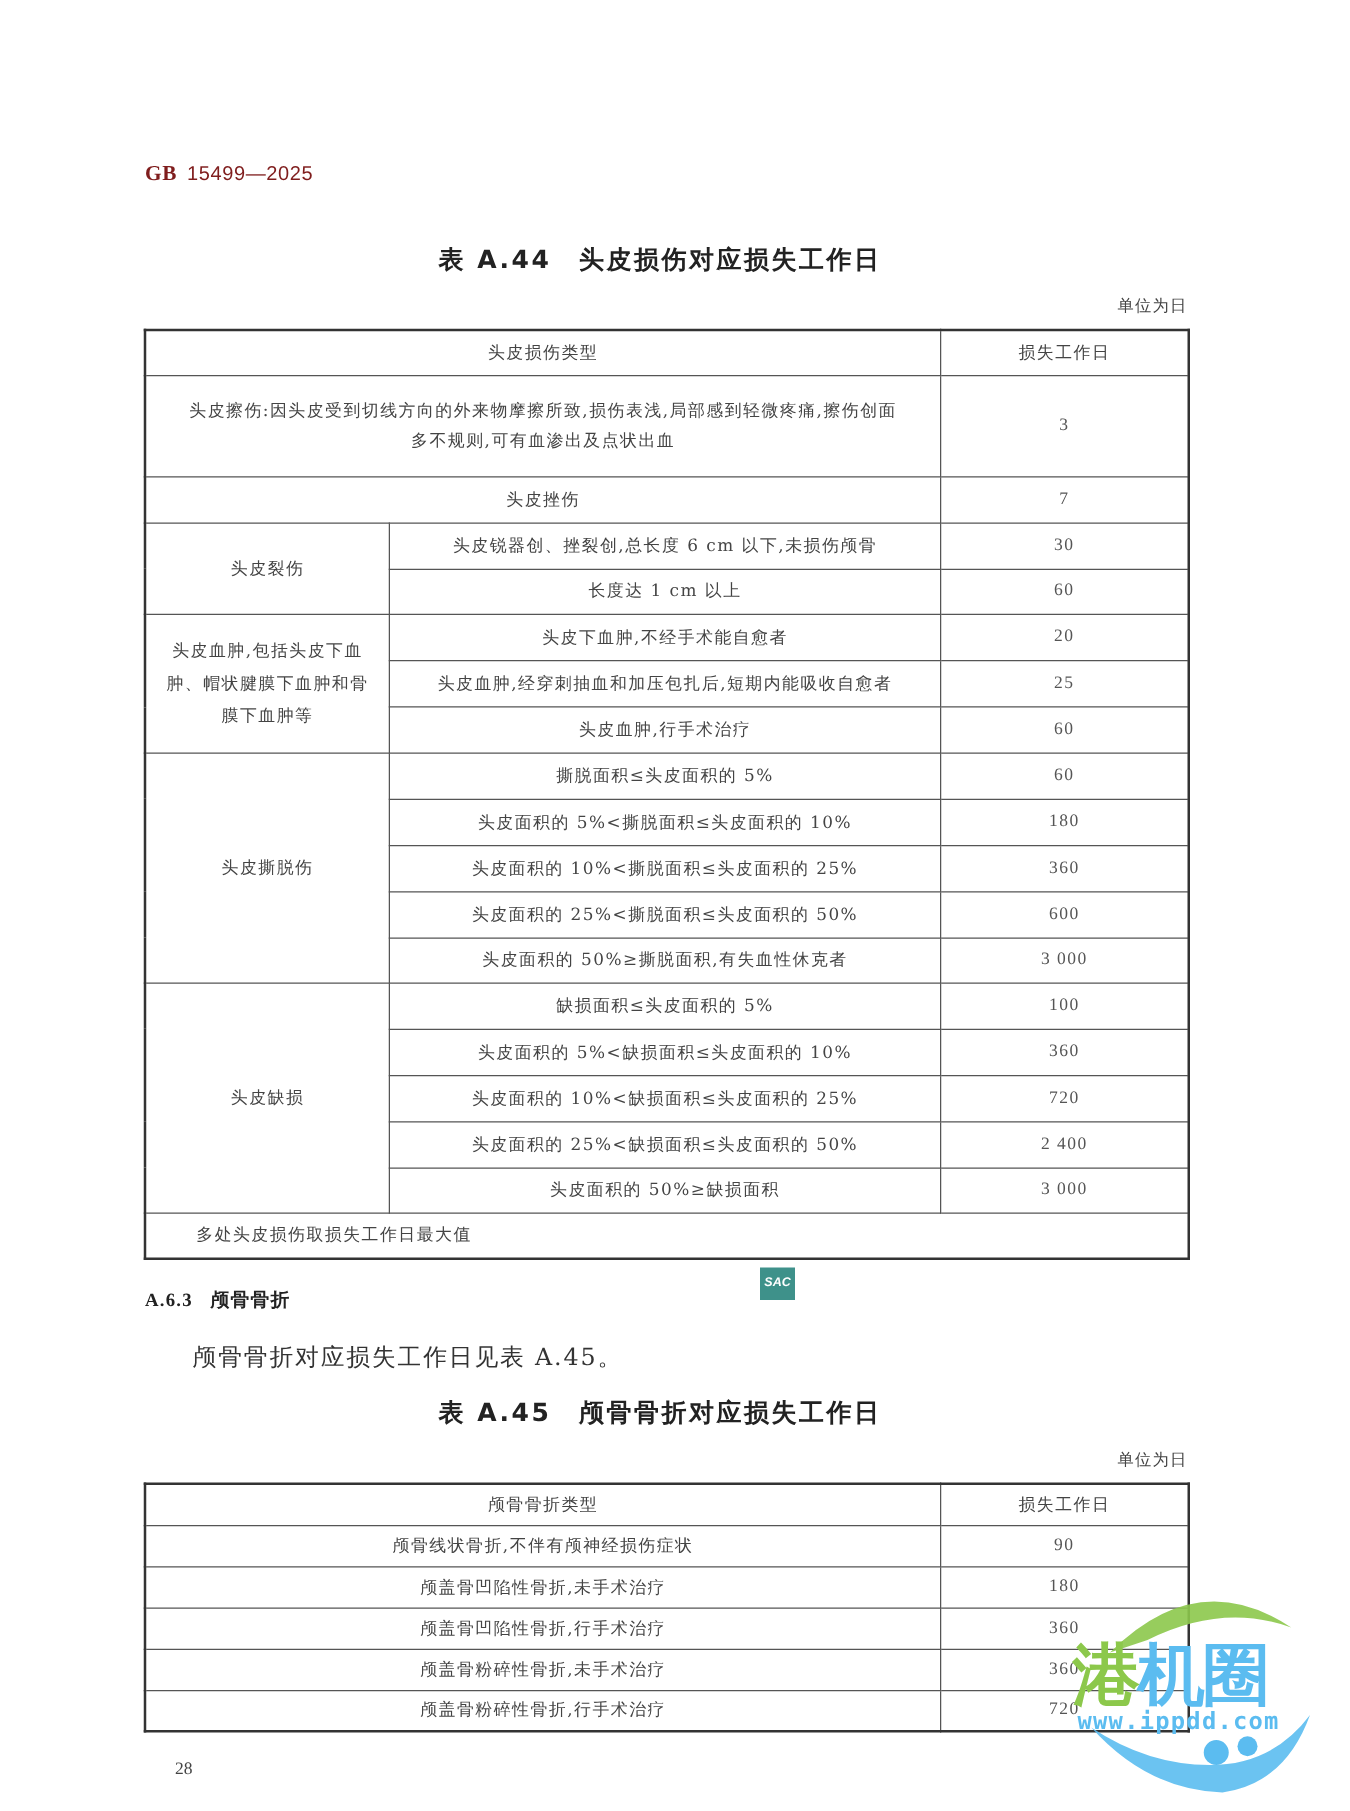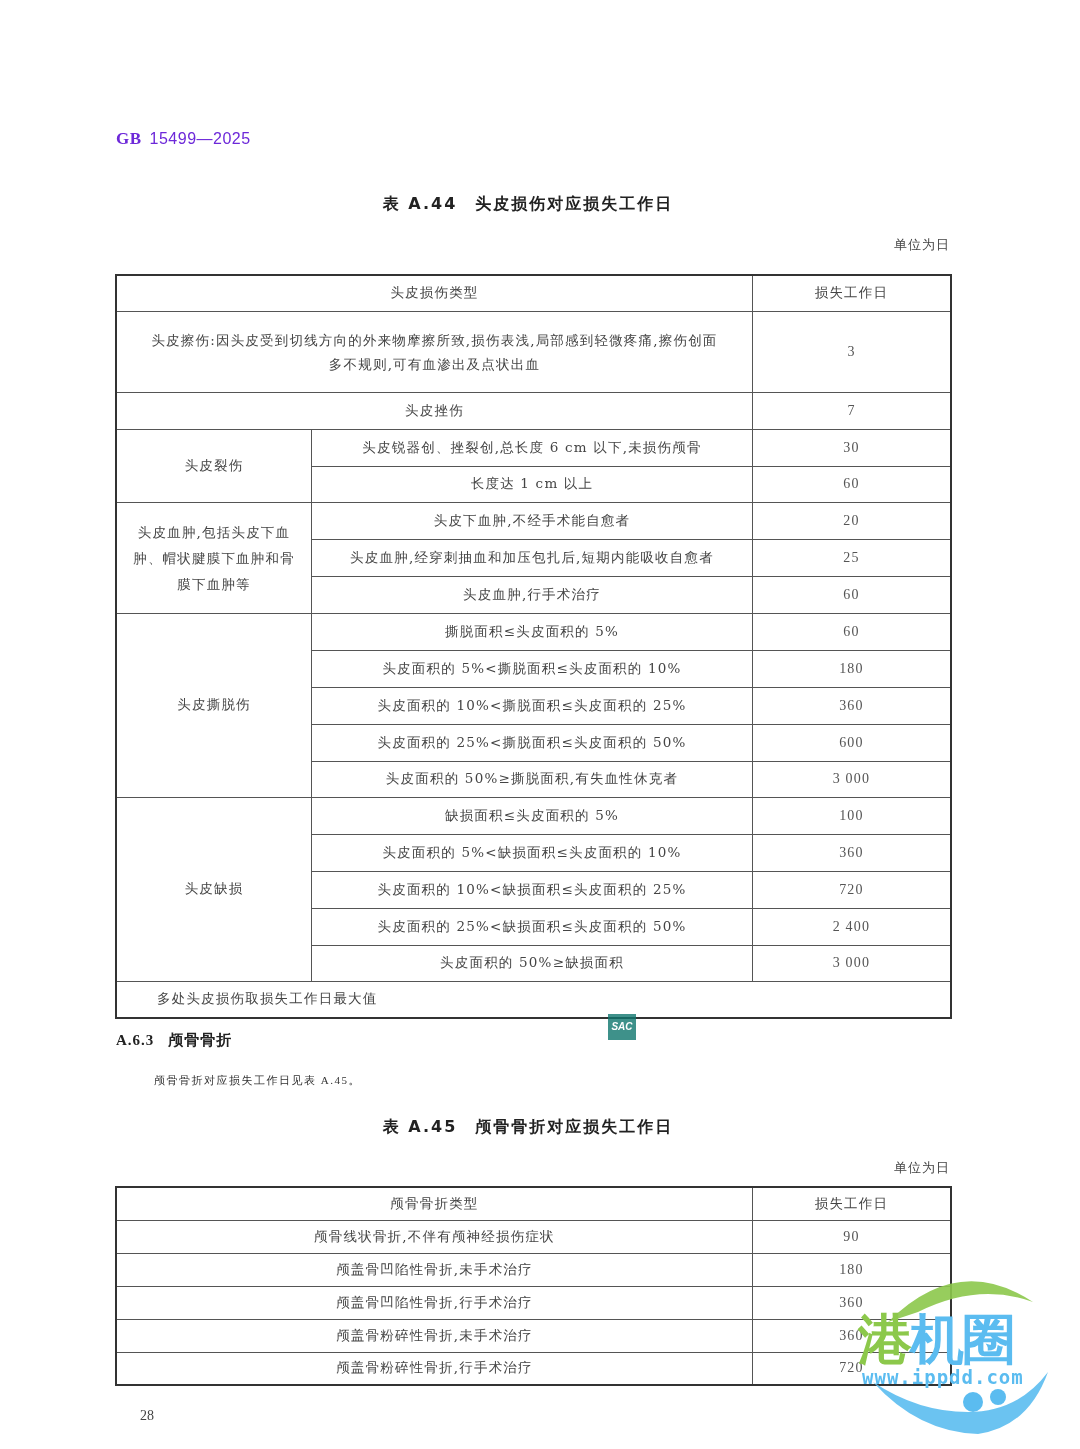--- a/index.html
+++ b/index.html
@@ -1,50 +1,50 @@
 <!DOCTYPE html>
 <html><head>
 <meta charset="utf-8">
 <style>
   html, body { margin:0; padding:0; background:#ffffff; }
   body { width:1080px; height:1449px; position:relative; overflow:hidden;
          font-family:"DejaVu Serif","Liberation Serif",serif; color:#333; }
   .abs { position:absolute; }
-  .std { left:116px; top:129px; font-size:16px; color:#6d28d9; letter-spacing:0.5px; }
+  .std { left:116px; top:129px; font-size:16px; color:#7f1d1d; letter-spacing:0.5px; }
   .std b { font-family:"Liberation Serif",serif; font-weight:bold; font-size:17px; margin-right:8px; }
   .std span { font-family:"Liberation Sans",sans-serif; }
-  .tcap { font-family:"DejaVu Sans","Liberation Sans",sans-serif; font-weight:bold; font-size:16px;
+  .tcap { font-family:"DejaVu Sans","Liberation Sans",sans-serif; font-weight:bold; font-size:20px;
           color:#222; letter-spacing:2px; text-align:center; width:1056px; left:0; }
   .unit { right:130px; font-size:13px; color:#444; letter-spacing:1px; }
   table { position:absolute; border-collapse:collapse; left:115px; width:837px;
           font-size:13.5px; color:#444; letter-spacing:1.2px; }
   td, th { border:1px solid #555; text-align:center; vertical-align:middle; font-weight:normal; padding:0 6px; }
   table.t { border:2px solid #333; }
   .num { font-family:"Liberation Serif",serif; font-size:14px; color:#555; }
   .note { text-align:left; padding-left:40px; }
   .sec { left:116px; top:1031px; font-size:15px; font-weight:bold; color:#222; font-family:"DejaVu Sans",sans-serif; letter-spacing:1px; }
   .sec span { margin-right:14px; font-family:"Liberation Serif",serif; }
-  .para { left:154px; top:1073px; font-size:11px; color:#333; letter-spacing:1.5px;font-family:Liberation Serif, serif; }
+  .para { left:154px; top:1073px; font-size:19px; color:#333; letter-spacing:1.5px; }
   .pgnum { left:140px; top:1408px; font-size:14px; color:#444; font-family:"Liberation Serif",serif; }
   .stamp { left:608px; top:1014px; width:28px; height:26px; background:#0f766e; color:#fff;
            font-size:10px; font-weight:bold; font-style:italic; line-height:26px; text-align:center;
            font-family:"Liberation Sans",sans-serif; opacity:0.8; }
   .wm { left:858px; top:1262px; width:200px; height:180px; }
 </style>
 </head>
 <body>
 
 <div class="abs std">
   <b>GB</b><span>15499—2025</span>
 </div>
 
 <div class="abs tcap" style="top:194px;">表 A.44　头皮损伤对应损失工作日</div>
 <div class="abs unit" style="top:236px;">单位为日</div>
 
-<table class="t" style="top:274px;">
+<table class="t" style="top:263px;">
   <colgroup>
       <col style="width:196px">
       <col style="width:442px">
       <col style="width:199px">
     </colgroup>
   <tbody>
       <tr style="height:36px">
     <th colspan="2">头皮损伤类型</th>
     <th>损失工作日</th>
   </tr>

